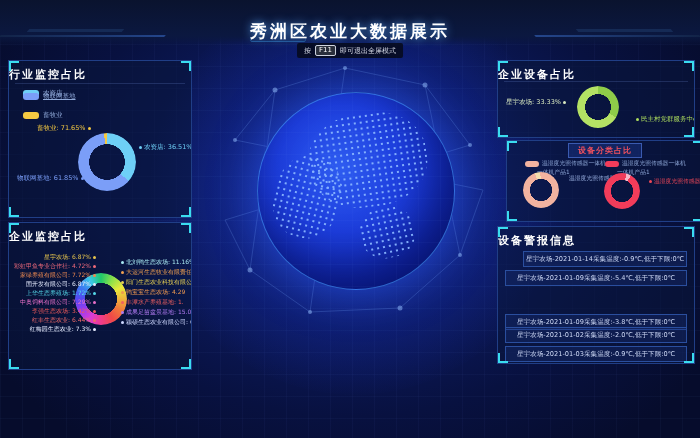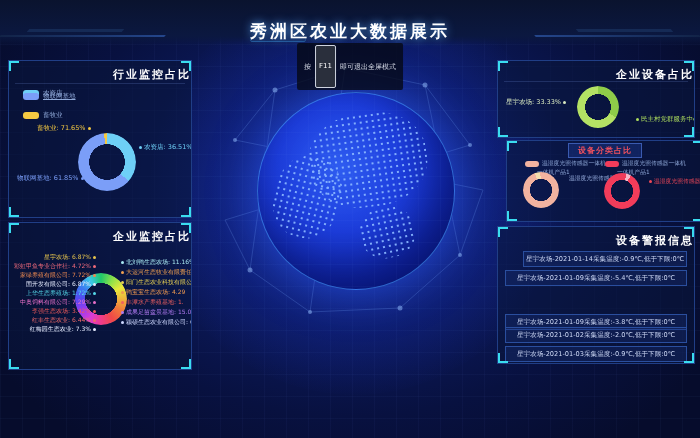--- a/index.html
+++ b/index.html
@@ -18,37 +18,37 @@
   .hd-l2{left:28px;top:29px;width:95px;height:3px;background:#152a55;transform:skewX(-40deg);}
   .hd-r1{right:0;top:35px;width:165px;height:2px;background:linear-gradient(270deg,#122347,#24468c);transform:skewX(40deg);}
   .hd-r2{right:28px;top:29px;width:95px;height:3px;background:#152a55;transform:skewX(40deg);}
   .brand{position:absolute;left:250px;top:27px;width:54px;height:13px;border:1px solid #2f7fd0;border-radius:2px;
     box-shadow:inset 0 0 5px #16408a;background:rgba(20,50,110,.5);}
   .brand::before{content:"";position:absolute;left:5px;right:5px;top:4px;height:1px;background:#3f8fd8;box-shadow:0 3px 0 #3f8fd8;}
   .title{position:absolute;top:20px;left:0;right:0;text-align:center;font-size:17px;font-weight:bold;color:#ffffff;
     letter-spacing:3px;text-shadow:0 0 10px rgba(90,170,255,.9);z-index:6;}
   .tip{position:absolute;top:43px;left:50%;transform:translateX(-50%);display:flex;align-items:center;gap:4px;
     background:rgba(5,8,18,.78);border-radius:2px;padding:2px 7px;font-size:7px;color:#d8dce8;z-index:7;white-space:nowrap;}
-  .tip .key{border:1px solid #cfd4e0;border-radius:2px;padding:16px 3px;background:#2a2f3c;color:#fff;font-size:7px;line-height:9px;}
+  .tip .key{border:1px solid #cfd4e0;border-radius:2px;padding:0 3px;background:#2a2f3c;color:#fff;font-size:7px;line-height:9px;}
   
   .glow{position:absolute;left:150px;top:-15px;width:410px;height:410px;border-radius:50%;
     background:radial-gradient(circle,rgba(40,80,240,.5) 0%,rgba(25,50,200,.22) 48%,transparent 72%);}
   .globe{position:absolute;left:257px;top:92px;width:196px;height:196px;border-radius:50%;
     background:radial-gradient(circle at 42% 38%,#2e5cf0 0%,#1d3ede 38%,#1028b4 72%,#0a1c8a 100%);
     box-shadow:0 0 45px rgba(45,95,255,.55), inset -12px -22px 45px rgba(0,0,45,.45);
     border:1px solid rgba(100,220,255,.35);overflow:hidden;}
   .blob{position:absolute;background-image:radial-gradient(rgba(135,180,255,.95) 1px,transparent 1.35px);
     background-size:6px 6px;border-radius:45%;}
   .blob.b1{left:26%;top:10%;width:60%;height:48%;transform:rotate(-8deg);}
   .blob.b2{left:8%;top:32%;width:34%;height:42%;transform:rotate(14deg);}
   .blob.b3{left:52%;top:58%;width:28%;height:26%;transform:rotate(-12deg);}
   .mesh{position:absolute;left:215px;top:50px;width:280px;height:280px;pointer-events:none;}
   
   .panel{position:absolute;background:rgba(9,22,58,.55);border:1px solid #203e86;overflow:hidden;z-index:4;}
-  .panel h2{margin:0;text-align:right;font-size:11px;font-weight:bold;color:#fff;letter-spacing:2px;padding-top:6px;}
+  .panel h2{margin:0;text-align:left;font-size:11px;font-weight:bold;color:#fff;letter-spacing:2px;padding-top:6px;}
   .rule{position:absolute;left:6px;right:6px;top:22px;height:1px;background:rgba(140,170,255,.18);}
   .c{position:absolute;width:8px;height:8px;border:0 solid #3adcf0;z-index:2;}
   .c-tl{top:0;left:0;border-top-width:2px;border-left-width:2px;}
   .c-tr{top:0;right:0;border-top-width:2px;border-right-width:2px;}
   .c-bl{bottom:0;left:0;border-bottom-width:2px;border-left-width:2px;}
   .c-br{bottom:0;right:0;border-bottom-width:2px;border-right-width:2px;}
   .donut{position:absolute;border-radius:50%;
     -webkit-mask:radial-gradient(closest-side,transparent 61%,#000 62%);
     mask:radial-gradient(closest-side,transparent 61%,#000 62%);}
   

